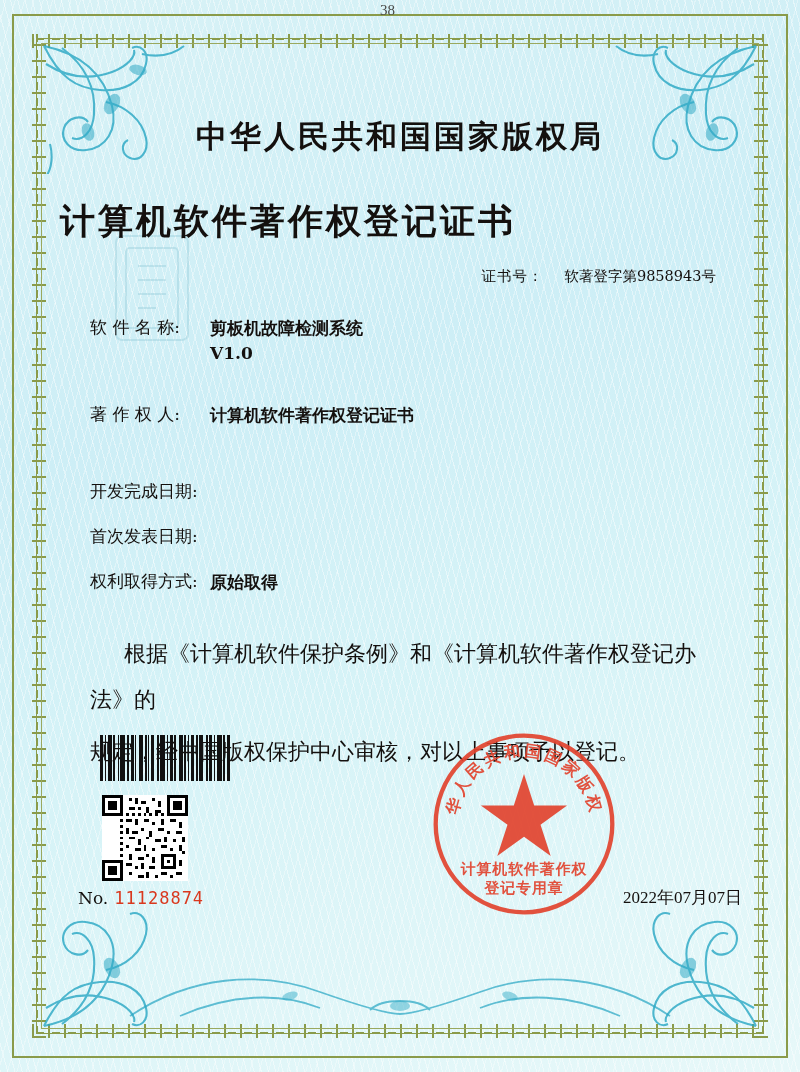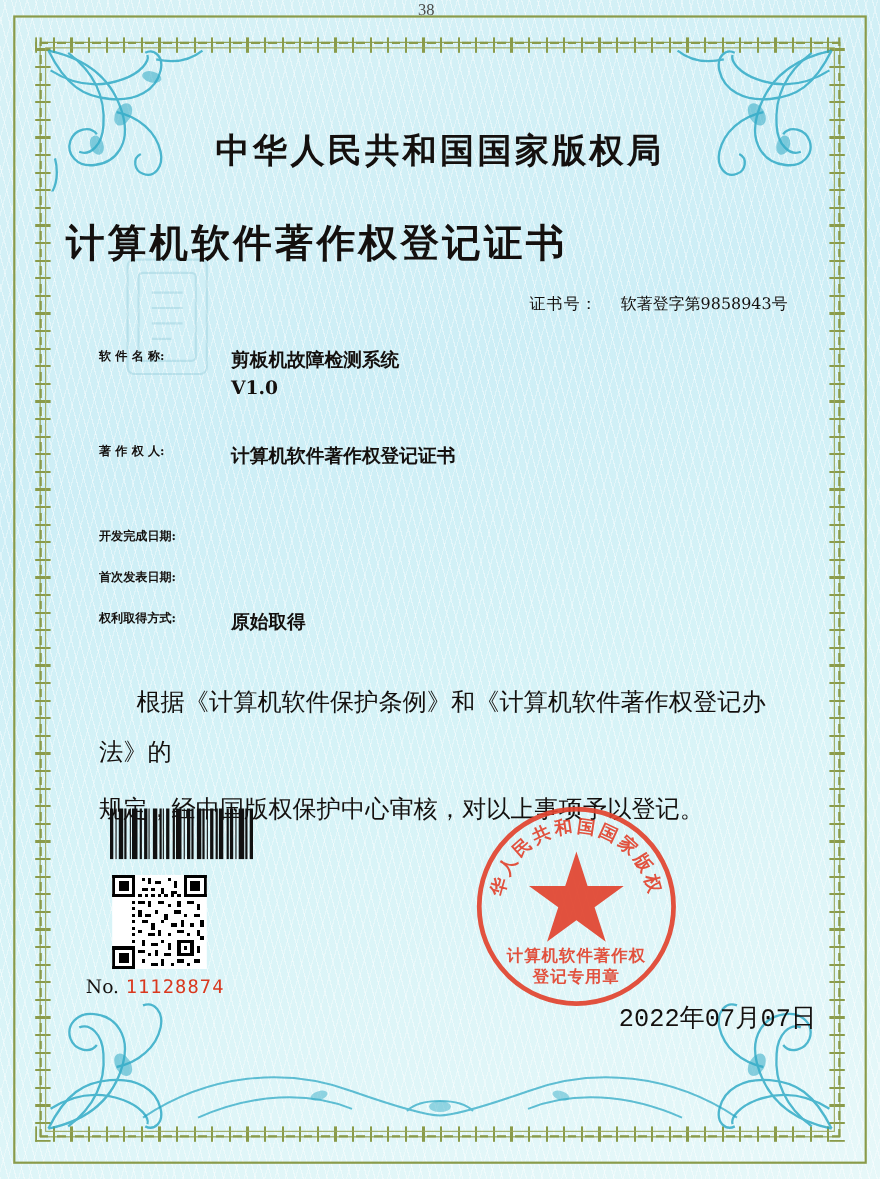--- a/index.html
+++ b/index.html
@@ -166,22 +166,22 @@
 
   .field {
     display: flex;
     align-items: flex-start;
     font-family: "DejaVu Serif", "Liberation Serif", serif;
     color: #14100e;
   }
   .field .label {
     width: 150px;
     flex: 0 0 150px;
-    font-size: 11px;
-    font-weight: bold;
+    font-size: 17px;
+    font-weight: normal;
     letter-spacing: 0px;
     padding-left: 30px;
     box-sizing: border-box;
   }
   .field .value {
     font-size: 17px;
     font-weight: bold;
     white-space: pre-line;
     line-height: 1.45;
   }
@@ -237,23 +237,23 @@
   .serial .num {
     color: #d9381e;
     font-family: "DejaVu Sans Mono", "Liberation Mono", monospace;
     font-size: 17px;
     letter-spacing: 1px;
     margin-left: 6px;
   }
   .issue-date {
     position: absolute;
     right: 58px;
-    top: 910px;
-    font-family: Liberation Mono, monospace;
-    font-size: 23px;
+    top: 886px;
+    font-family: Liberation Serif, serif;
+    font-size: 17px;
     color: #14100e;
     z-index: 12;
   }
 
   
   .seal {
     position: absolute;
     left: 428px;
     top: 728px;
     width: 192px;

